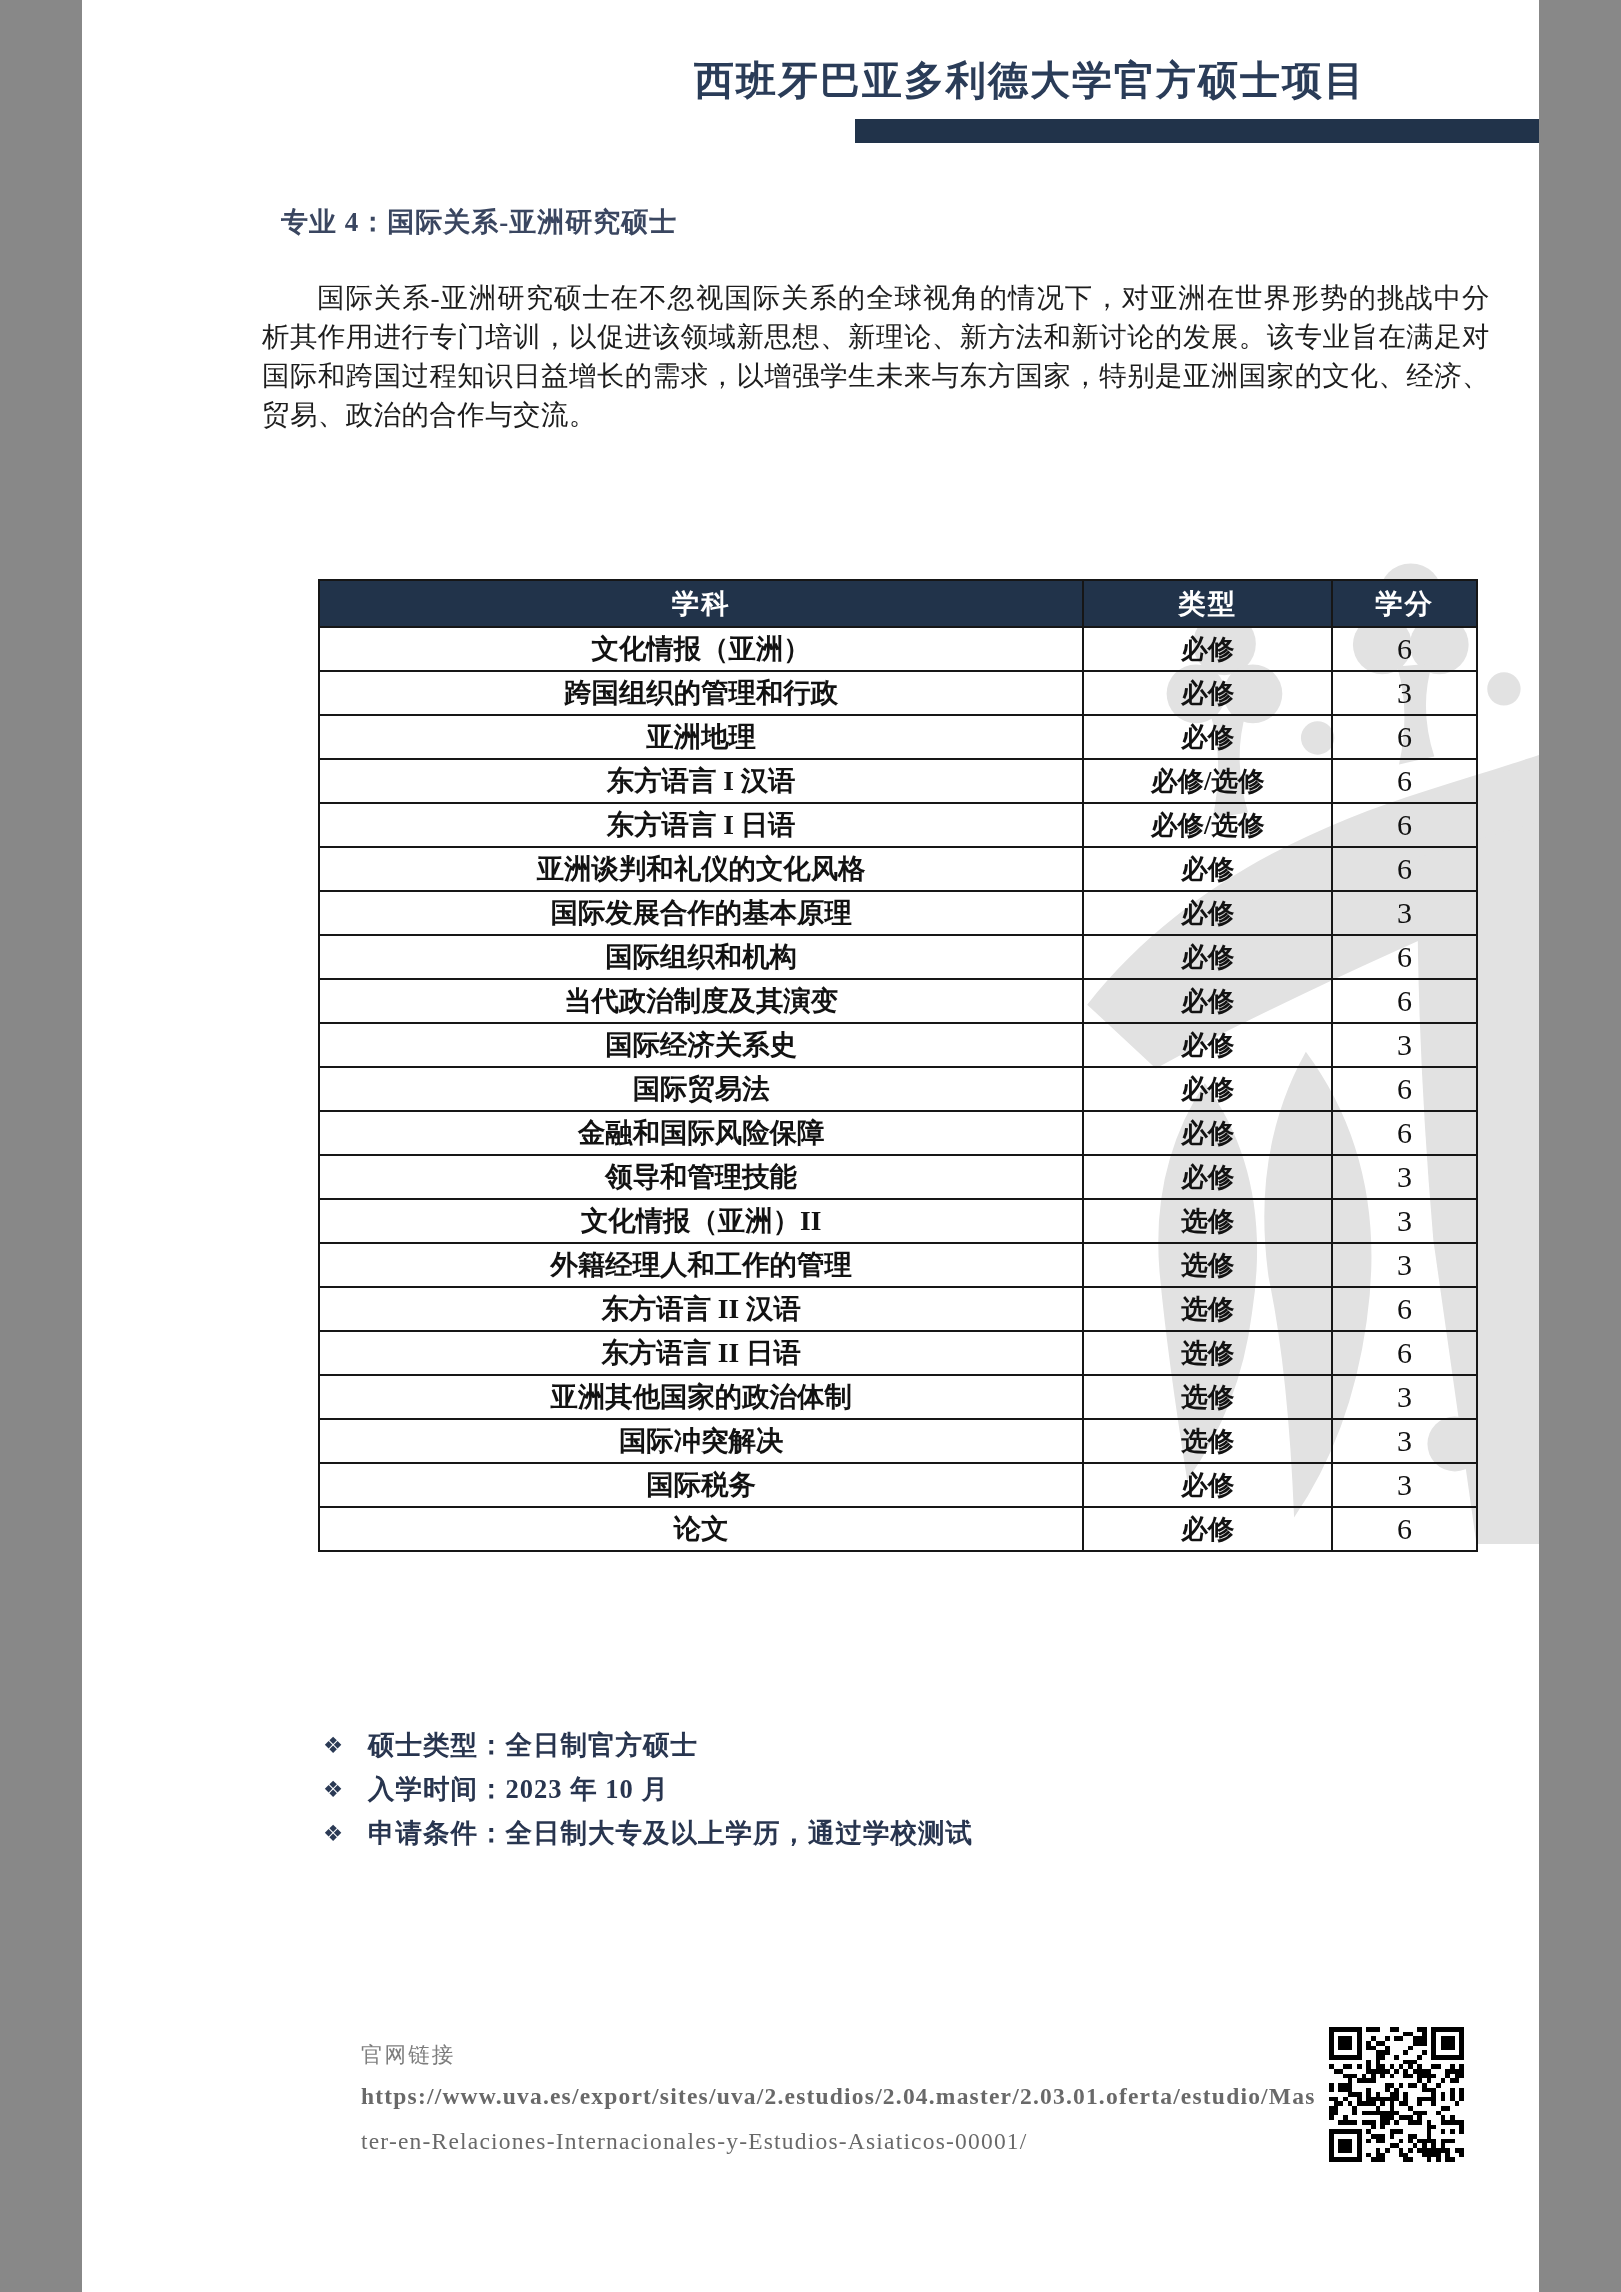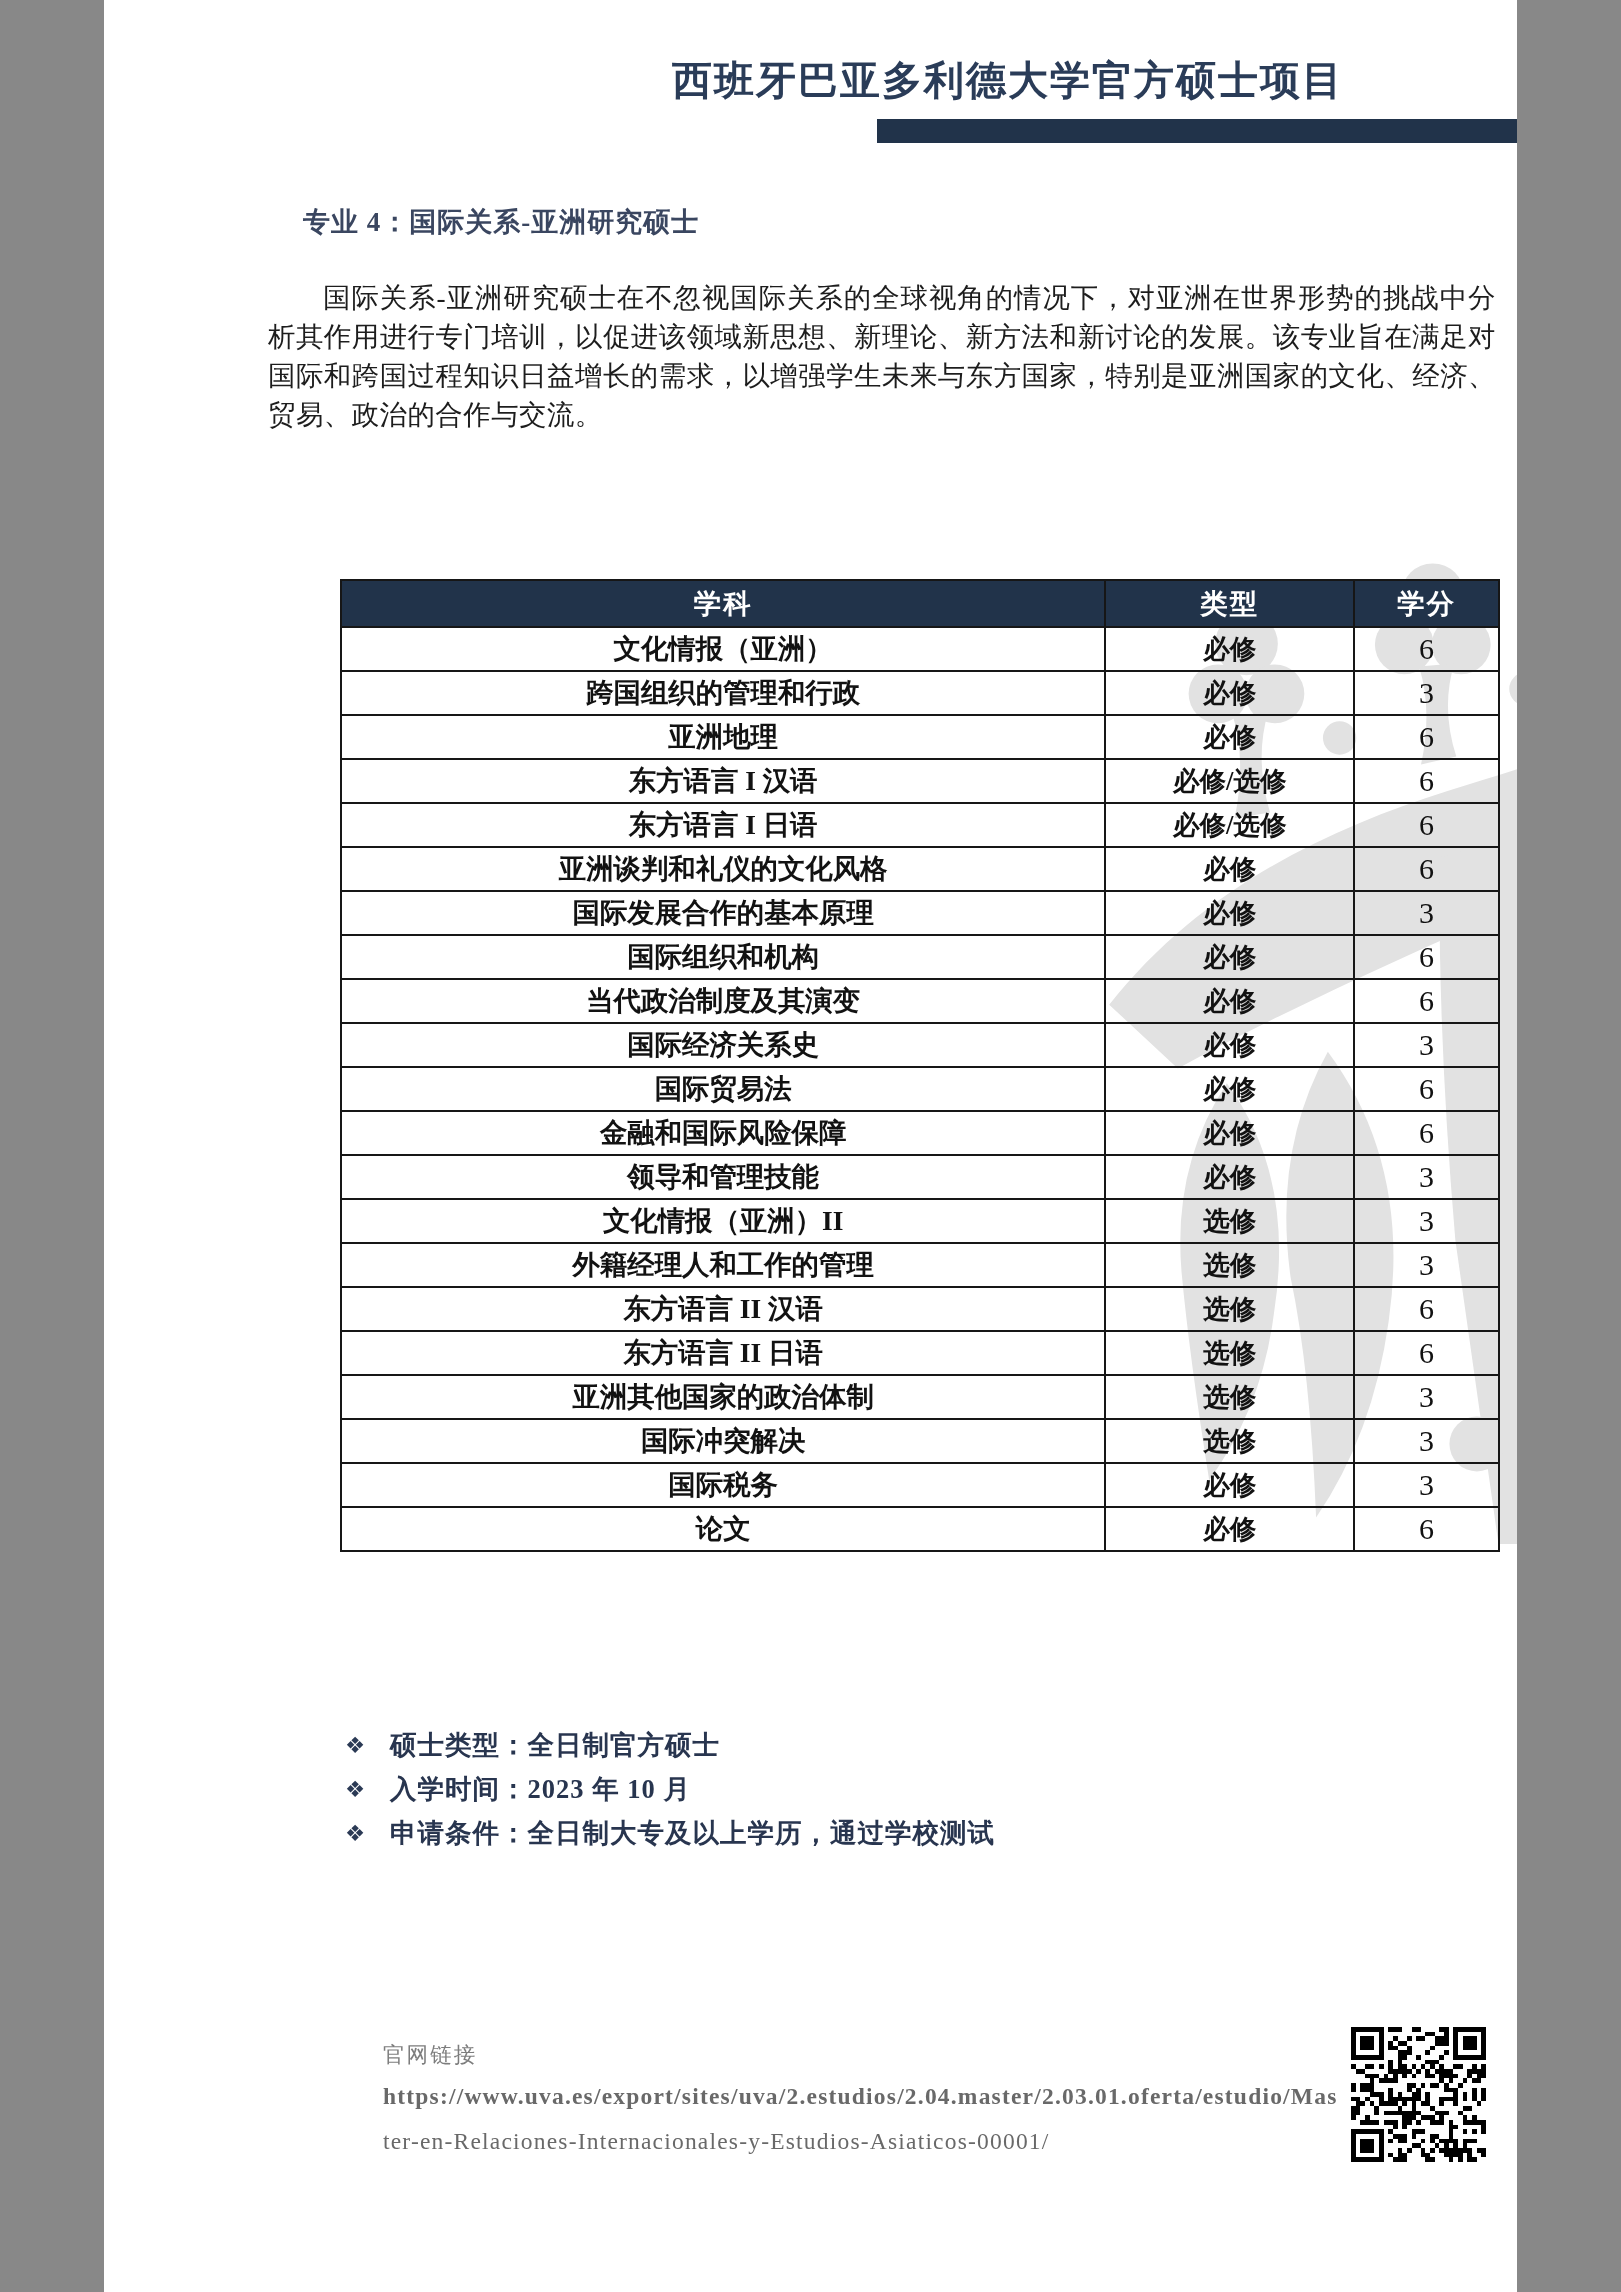--- a/index.html
+++ b/index.html
@@ -3,20 +3,21 @@
 <meta charset="utf-8">
 <style>
   html,body{margin:0;padding:0;background:#888;}
   .page{
     position:relative;
     width:1413px;height:2293px;
     background:#ffffff;
     margin:0 auto;
     overflow:hidden;
     font-family:"Liberation Serif","DejaVu Serif",serif;
+    padding-left:44px;
   }
   .layer{position:absolute;z-index:1;}
   
   .doc-title{
     top:53px;right:173px;
     font-size:40px;font-weight:700;
     letter-spacing:2px;
     color:#2a3c58;
     white-space:nowrap;
   }
@@ -31,21 +32,21 @@
     width:710px;height:1010px;z-index:0;
   }
   
   .section-heading{
     left:199px;top:204px;
     font-size:27px;font-weight:700;
     color:#3a4660;letter-spacing:1px;
     white-space:nowrap;
   }
   .intro-paragraph{
-    left:164px;top:279px;width:1228px;
+    left:180px;top:279px;width:1228px;
     font-size:27.4px;line-height:39px;
     color:#1d1d1d;
     text-align:justify;text-indent:55px;
     letter-spacing:0.5px;
   }
   
   .course-table-wrap{left:230px;top:579px;width:1160px;}
   table.course-table{
     width:100%;border-collapse:collapse;table-layout:fixed;
     background:transparent;

